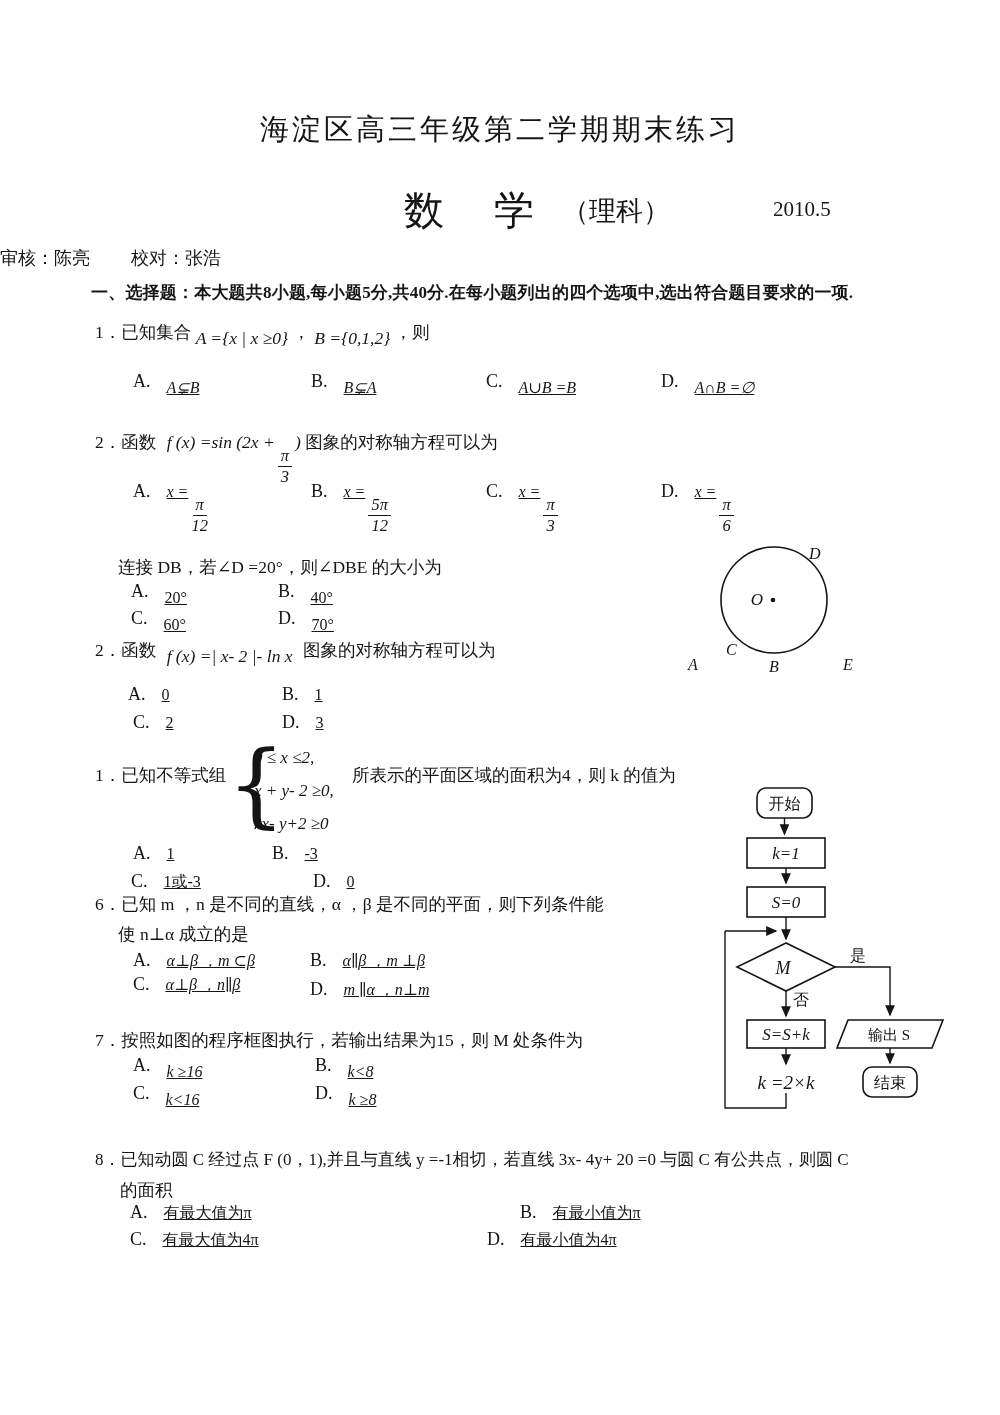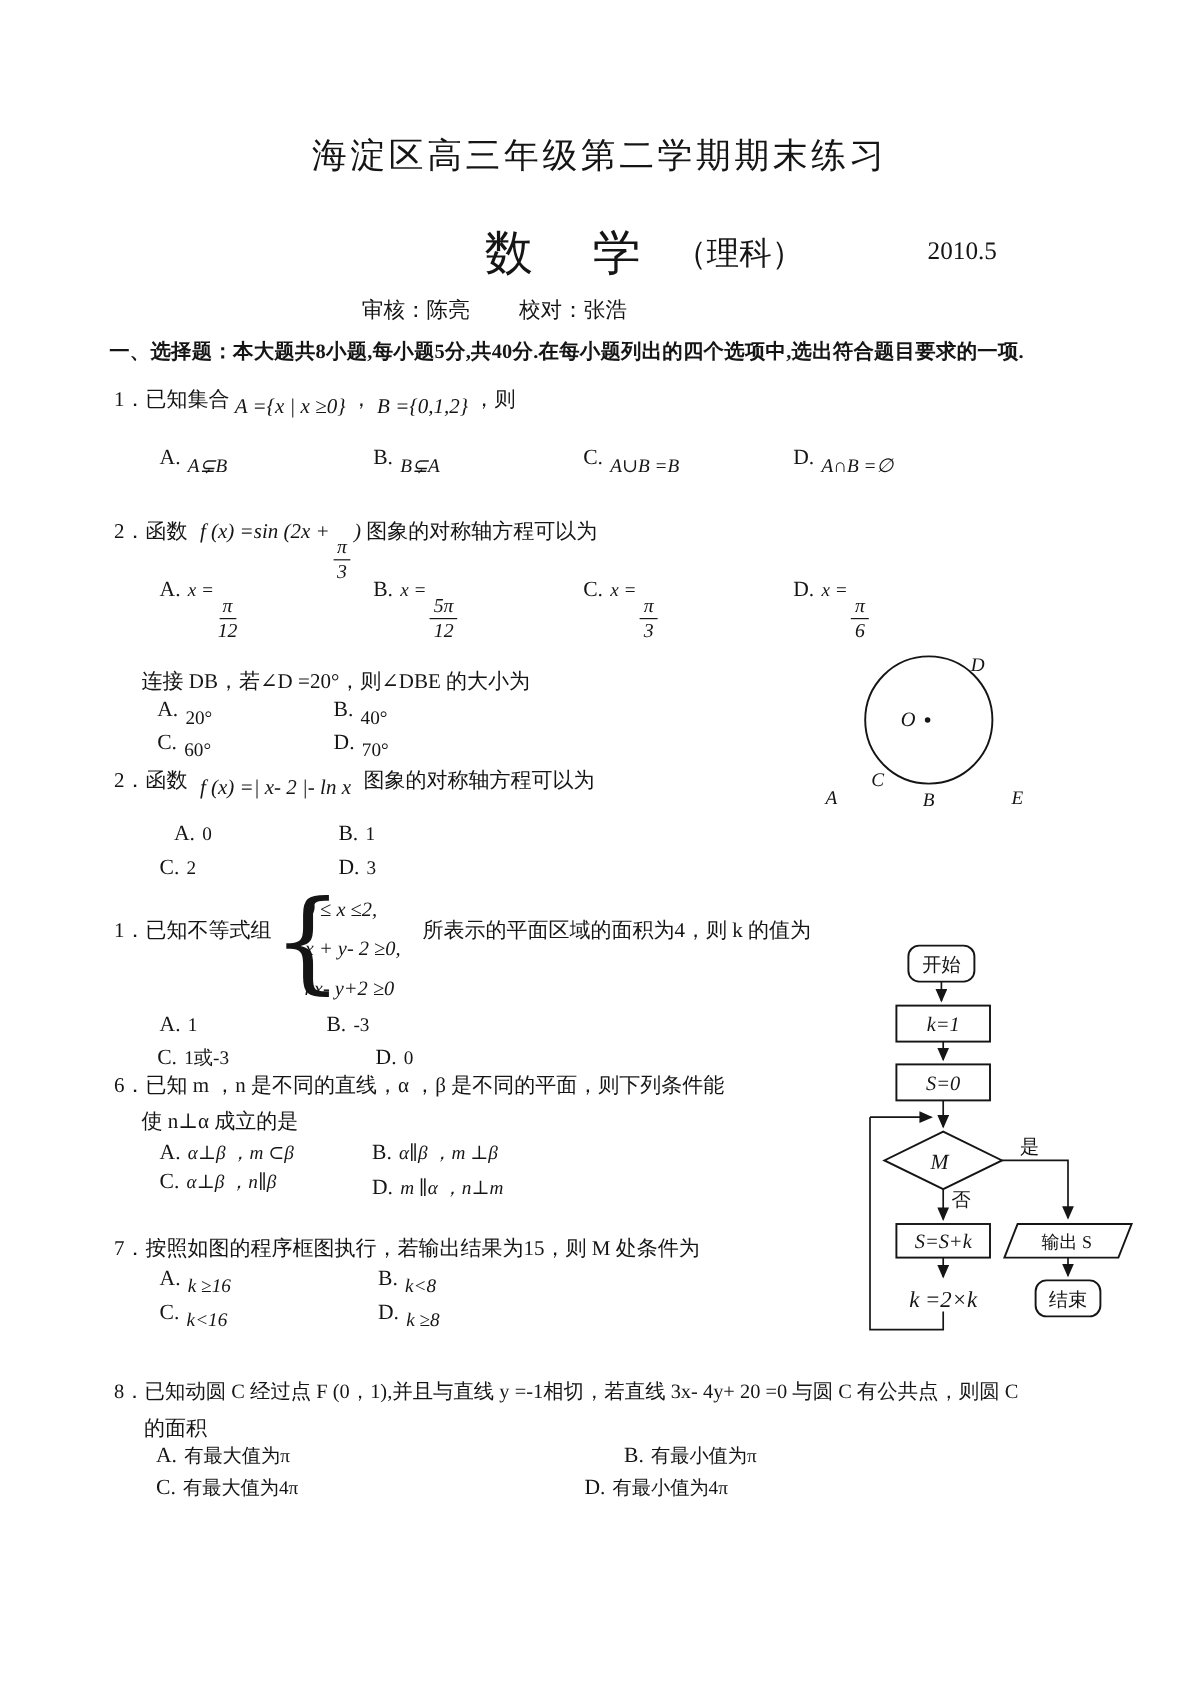--- a/index.html
+++ b/index.html
@@ -3,30 +3,30 @@
 <meta charset="utf-8">
 <style>
   html,body{margin:0;padding:0;background:#ffffff;}
   .page{position:relative;width:1000px;height:1415px;background:#fff;
         font-family:"Liberation Serif","DejaVu Serif",serif;color:#151515;overflow:hidden;}
   .abs{position:absolute;white-space:nowrap;}
   .t{font-size:17.5px;}
   .fm{font-style:italic;font-family:"Liberation Serif","DejaVu Serif",serif;text-align:right;}
   .low{position:relative;top:6px;}
   .ol{font-size:18px;}
-  .opt .fm{margin-left:6px;}
+  .opt .fm{margin-left:16px;text-decoration:underline;}
   .frac{display:inline-flex;flex-direction:column;align-items:center;line-height:1.05;
         vertical-align:-0.8em;font-style:italic;font-size:16.5px;margin:0 3px;}
   .frac .fn{border-bottom:1.2px solid #151515;padding:0 3px 1px;}
   .frac .fd{padding-top:1px;}
   .title{width:1000px;text-align:center;font-size:29px;letter-spacing:3px;}
   .subj{font-size:40px;}
   .subjnote{font-size:27px;}
   .datetxt{font-size:21px;}
-  .reviewers{width:824px;text-align:center;font-size:18px;}
+  .reviewers{width:824px;text-align:left;font-size:18px;}
   .section{font-size:17px;font-weight:bold;letter-spacing:0.2px;text-align:center;}
   .brace{font-size:92px;font-weight:400;line-height:1;font-family:"DejaVu Serif","Liberation Serif",serif;}
   .sysline{font-size:17px;}
   svg text{font-family:"Liberation Serif","DejaVu Serif",serif;fill:#151515;}
   svg .it{font-style:italic;}
   svg .shape{fill:none;stroke:#151515;stroke-width:1.6;}
   svg .ln{stroke:#151515;stroke-width:1.4;fill:none;}
 </style>
 </head>
 <body>
@@ -104,21 +104,21 @@
     <text class="it" x="20" y="142" font-size="16">A</text>
     <text class="it" x="175" y="142" font-size="16">E</text>
   </svg>
 
   <div class="abs t" style="top:638px;left:95px;">
     <span>2．函数</span>
     <span class="fm low" style="margin:0 6px;">f (x) =| x- 2 |- ln x</span>
     <span>图象的对称轴方程可以为</span>
   </div>
   <div>
-    <span class="abs opt" style="top:684px;left:145px;"><span class="ol">A.</span><span class="fm" style="font-style:normal;">0</span></span>
+    <span class="abs opt" style="top:684px;left:128px;"><span class="ol">A.</span><span class="fm" style="font-style:normal;">0</span></span>
     <span class="abs opt" style="top:684px;left:282px;"><span class="ol">B.</span><span class="fm" style="font-style:normal;">1</span></span>
     <span class="abs opt" style="top:712px;left:133px;"><span class="ol">C.</span><span class="fm" style="font-style:normal;">2</span></span>
     <span class="abs opt" style="top:712px;left:282px;"><span class="ol">D.</span><span class="fm" style="font-style:normal;">3</span></span>
   </div>
 
   <div class="abs" style="top:745px;left:0;width:1000px;height:95px;">
     <span class="abs t" style="top:18px;left:95px;">1．已知不等式组</span>
     <span class="abs brace" style="top:-6px;left:227px;">{</span>
     <span class="abs fm sysline" style="top:3px;left:254px;">0 ≤ x ≤2,</span>
     <span class="abs fm sysline" style="top:36px;left:254px;">x + y- 2 ≥0,</span>

